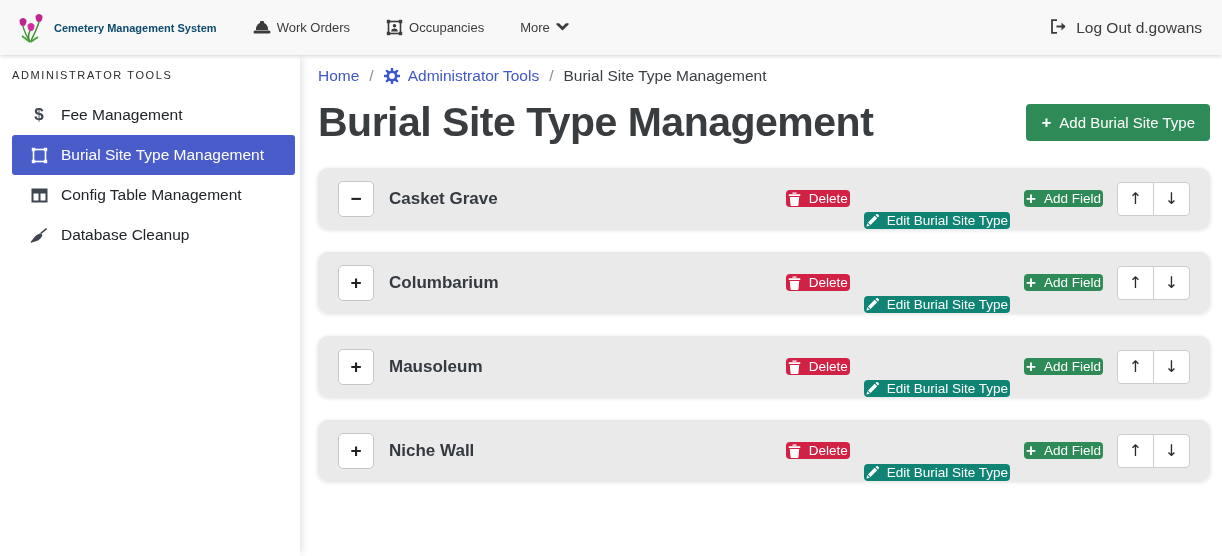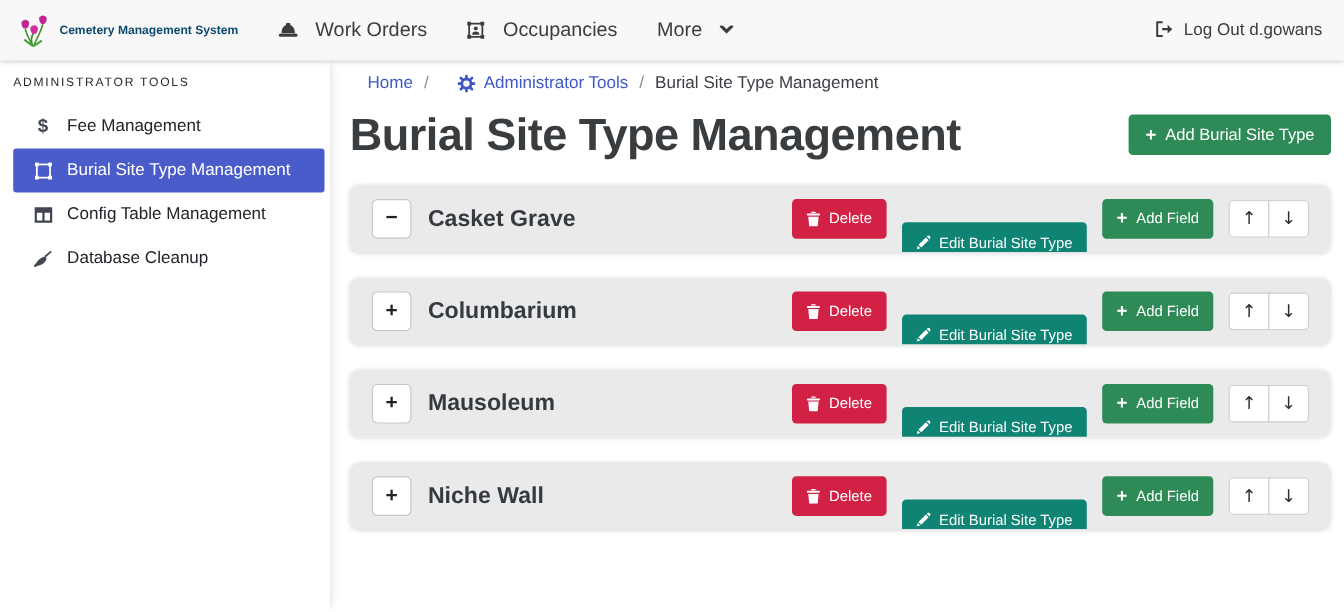--- a/index.html
+++ b/index.html
@@ -18,22 +18,22 @@
   
   .navbar {
     height: 55px; background: var(--navbar-bg);
     display: flex; align-items: center; padding: 0 18px;
     box-shadow: 0 1px 4px rgba(0,0,0,.18);
     position: relative; z-index: 10;
   }
   .brand { display: flex; align-items: center; gap: 10px; margin-right: 36px; cursor: pointer; }
   .brand-title { font-size: 11px; font-weight: 700; color: #0c4a6e; }
   .nav-link {
-    display: flex; align-items: center; gap: 16px; margin-right: 36px;
-    font-size: 18px; color: #3c3c3c; cursor: pointer;
+    display: flex; align-items: center; gap: 6px; margin-right: 36px;
+    font-size: 13px; color: #3c3c3c; cursor: pointer;
   }
   .nav-link .ico { color: #3c3c3c; }
   .nav-spacer { flex: 1; }
   .nav-logout { display: flex; align-items: flex-start; gap: 9px; font-size: 15.5px; color: #3c3c3c; cursor: pointer; margin-right: 2px; }
 
   
   .shell { display: flex; height: 501px; }
   .sidebar {
     width: 300px; flex: 0 0 300px; padding-top: 8px;
     box-shadow: 4px 0 8px -3px rgba(0,0,0,.15);
@@ -49,43 +49,43 @@
     font-size: 15.5px; color: #212529; cursor: pointer; border-radius: 3px;
   }
   .side-item .s-ico { width: 20px; display: flex; justify-content: center; color: #3f4650; }
   .side-item.active { background: var(--accent); color: #fff; }
   .side-item.active .s-ico { color: #fff; }
   .dollar-glyph { font-weight: 700; font-size: 17px; font-family: "Liberation Sans", sans-serif; }
 
   
   .main { flex: 1; padding: 12px 12px 0 18px; overflow: hidden; }
   .breadcrumb { display: flex; align-items: center; gap: 10px; font-size: 15.5px; margin-bottom: 14px; }
-  .crumb-link { color: var(--link); cursor: pointer; display: flex; align-items: center; gap: 8px; margin-left: 16px; }
+  .crumb-link { color: var(--link); cursor: pointer; display: flex; align-items: center; gap: 8px; }
   .crumb-sep { color: #8a8f94; }
   .crumb-current { color: #3b3f44; }
 
   .title-row { display: flex; align-items: center; justify-content: space-between; margin-bottom: 22px; }
   .page-title { font-size: 41px; font-weight: 600; color: #3a3d40; margin: 0; line-height: 1.15; letter-spacing: -.5px; }
   .btn { border: none; cursor: pointer; color: #fff; border-radius: 4px; display: inline-flex; align-items: center; gap: 8px; font-family: "Liberation Sans", sans-serif; }
   .btn-add-type { background: var(--green); height: 37px; padding: 0 15px; font-size: 15px; }
   .plus-glyph { font-size: 17px; font-weight: 700; line-height: 1; }
 
   
   .card { border-radius: 10px; margin-bottom: 23px; box-shadow: 0 1px 4px rgba(0,0,0,.14); overflow: hidden; background: #fff; }
   .card-header { background: var(--header-bg); height: 61px; display: flex; align-items: center; padding: 0 20px; }
   .toggle-btn {
     width: 36px; height: 36px; flex: 0 0 36px; background: #fff;
     border: 1px solid #c6c6c6; border-radius: 5px; cursor: pointer;
     font-size: 19px; font-weight: 700; color: #222; line-height: 1;
     display: inline-flex; align-items: center; justify-content: center; margin-right: 15px;
     font-family: "Liberation Sans", sans-serif; padding-bottom: 2px;
   }
-  .card-title { font-size: 21px; font-weight: 700; color: #343a40; margin: 0; }
+  .card-title { font-size: 17px; font-weight: 700; color: #343a40; margin: 0; }
   .actions { margin-left: auto; display: flex; align-items: center; gap: 14px; }
-  .btn-sm { height: 36px; padding: 0 13px; font-size: 13.5px; }
+  .btn-sm { height: 17px; padding: 0 2px; font-size: 13.5px; }
   .btn-danger { background: var(--danger); }
   .btn-teal { background: var(--teal); margin-top: 43px; }
   .btn-green { background: var(--green); }
   .arrow-group { display: flex; }
   .arrow-btn {
     width: 37px; height: 34px; background: #fff; border: 1px solid #cdcdcd;
     color: #2c2c2c; font-size: 16px; cursor: pointer;
     display: inline-flex; align-items: center; justify-content: center;
     font-family: "DejaVu Sans", sans-serif;
   }

